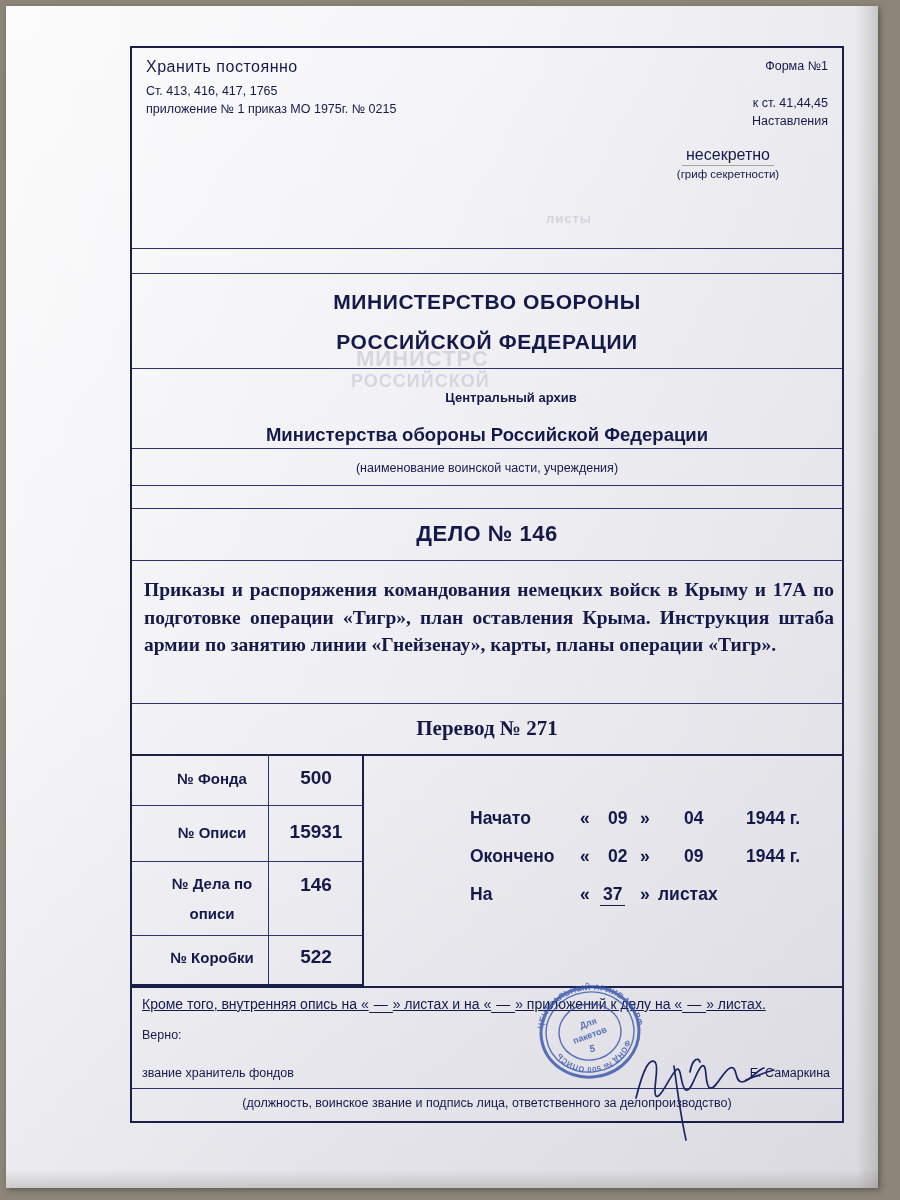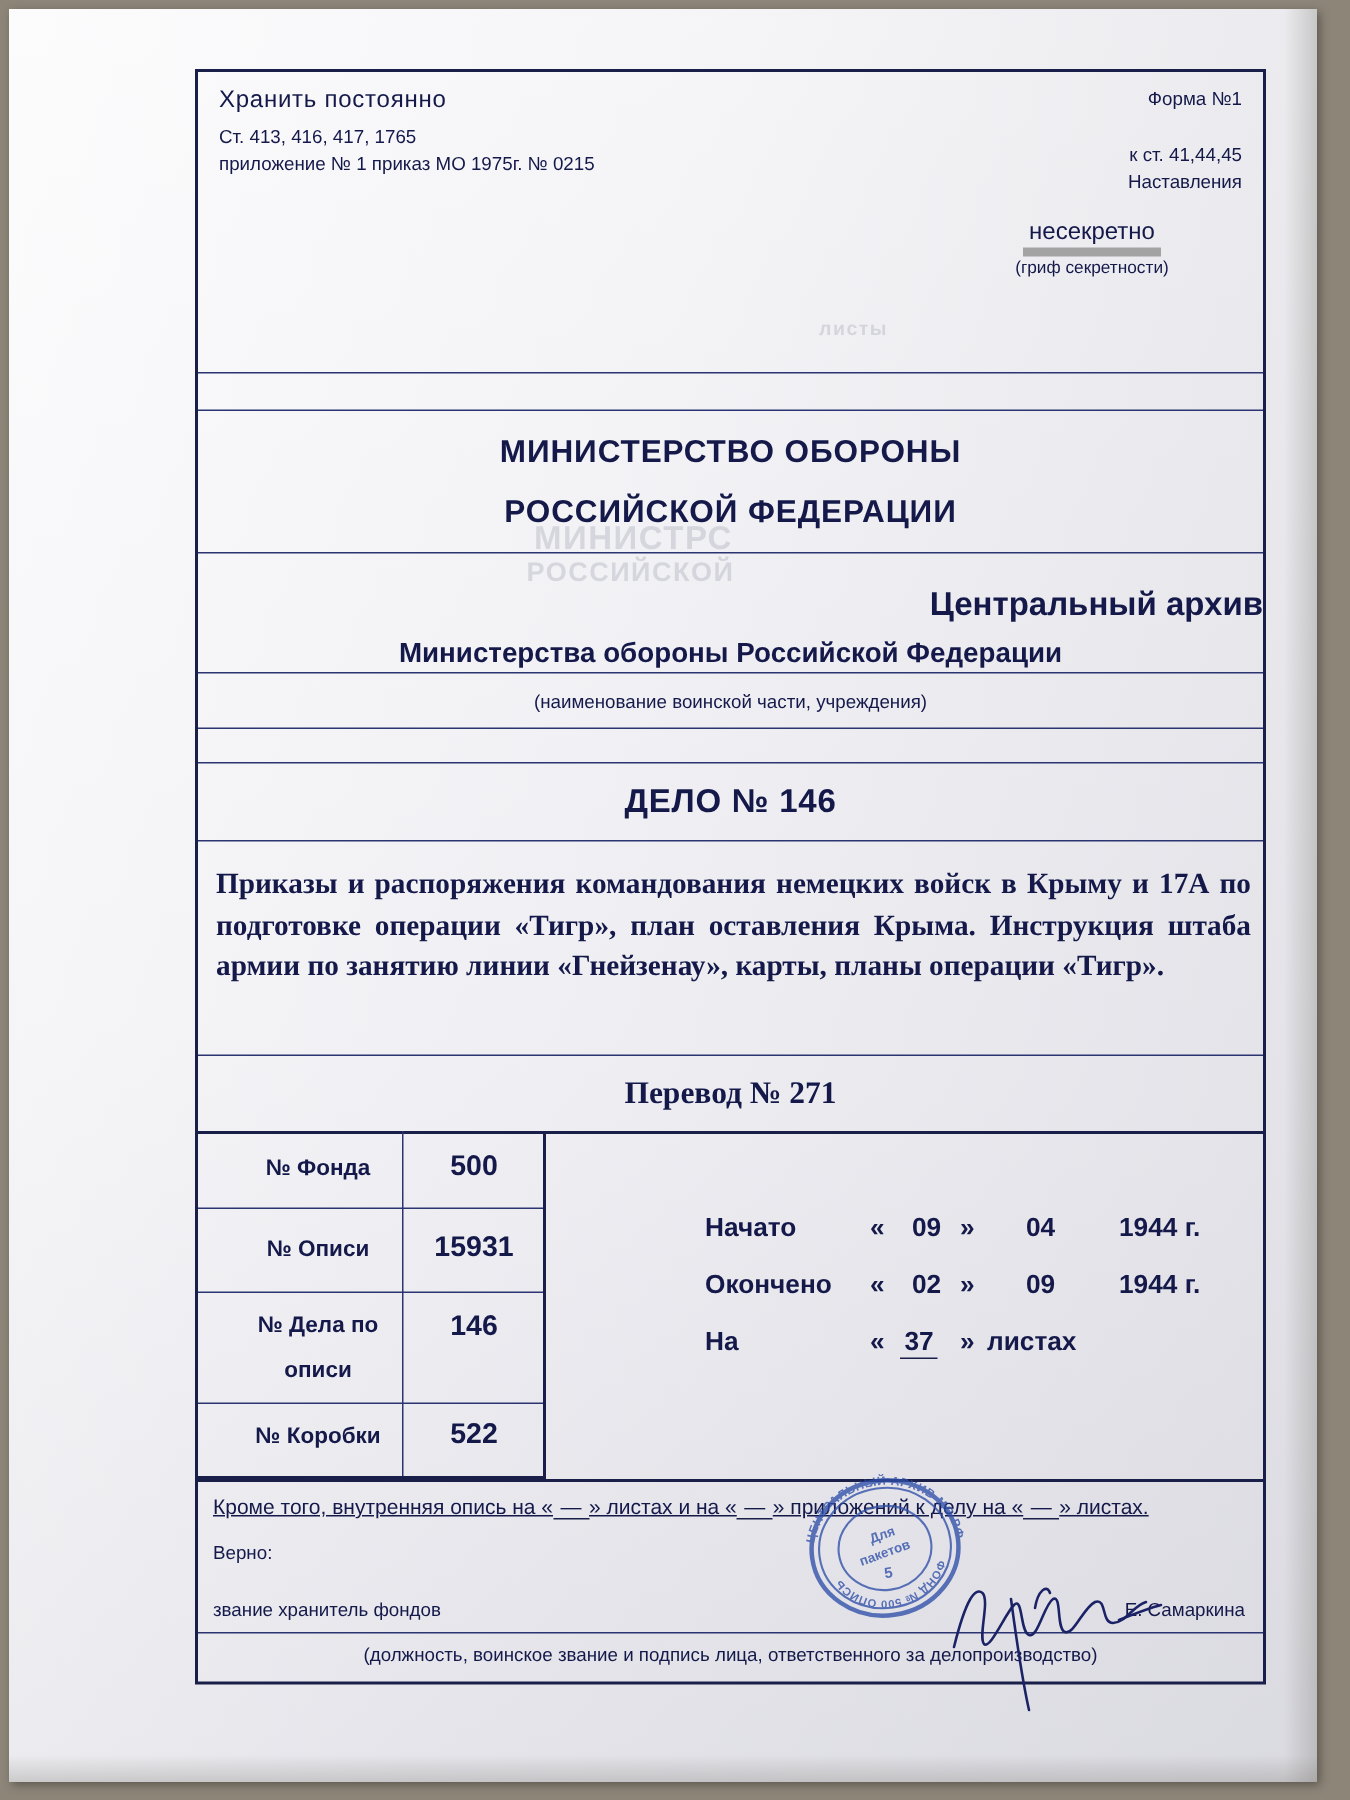--- a/index.html
+++ b/index.html
@@ -108,43 +108,43 @@
   .art-ref { right: 14px; top: 48px; font-size: 12.5px; text-align: right; }
   .nastav { right: 14px; top: 66px; font-size: 12.5px; text-align: right; }
 
   .secret-wrap {
     right: 14px; top: 98px;
     text-align: center;
     width: 200px;
   }
   .secret-word {
     font-size: 16px;
-    border-bottom: 6px solid #a3a3a3;
+    border-bottom: 1px solid #a3a3a3;
     display: inline-block;
     padding: 0 4px 1px 4px;
   }
   .secret-note {
     font-size: 11.5px;
     margin-top: 2px;
   }
 
   
   .ministry {
     width: 100%;
     text-align: center;
     font-size: 21px;
     font-weight: bold;
     letter-spacing: 0.6px;
   }
   .m1 { top: 242px; }
   .m2 { top: 282px; }
 
   .arch1 {
-    width: 100%; text-align: right;
-    font-size: 22px; font-weight: bold;
+    width: 100%; text-align: center;
+    font-size: 13px; font-weight: bold;
     top: 342px;
     padding-left: 48px;
   }
   .arch2 {
     width: 100%; text-align: center;
     font-size: 18.5px; font-weight: bold;
     top: 376px;
   }
   .arch-note {
     width: 100%; text-align: center;

